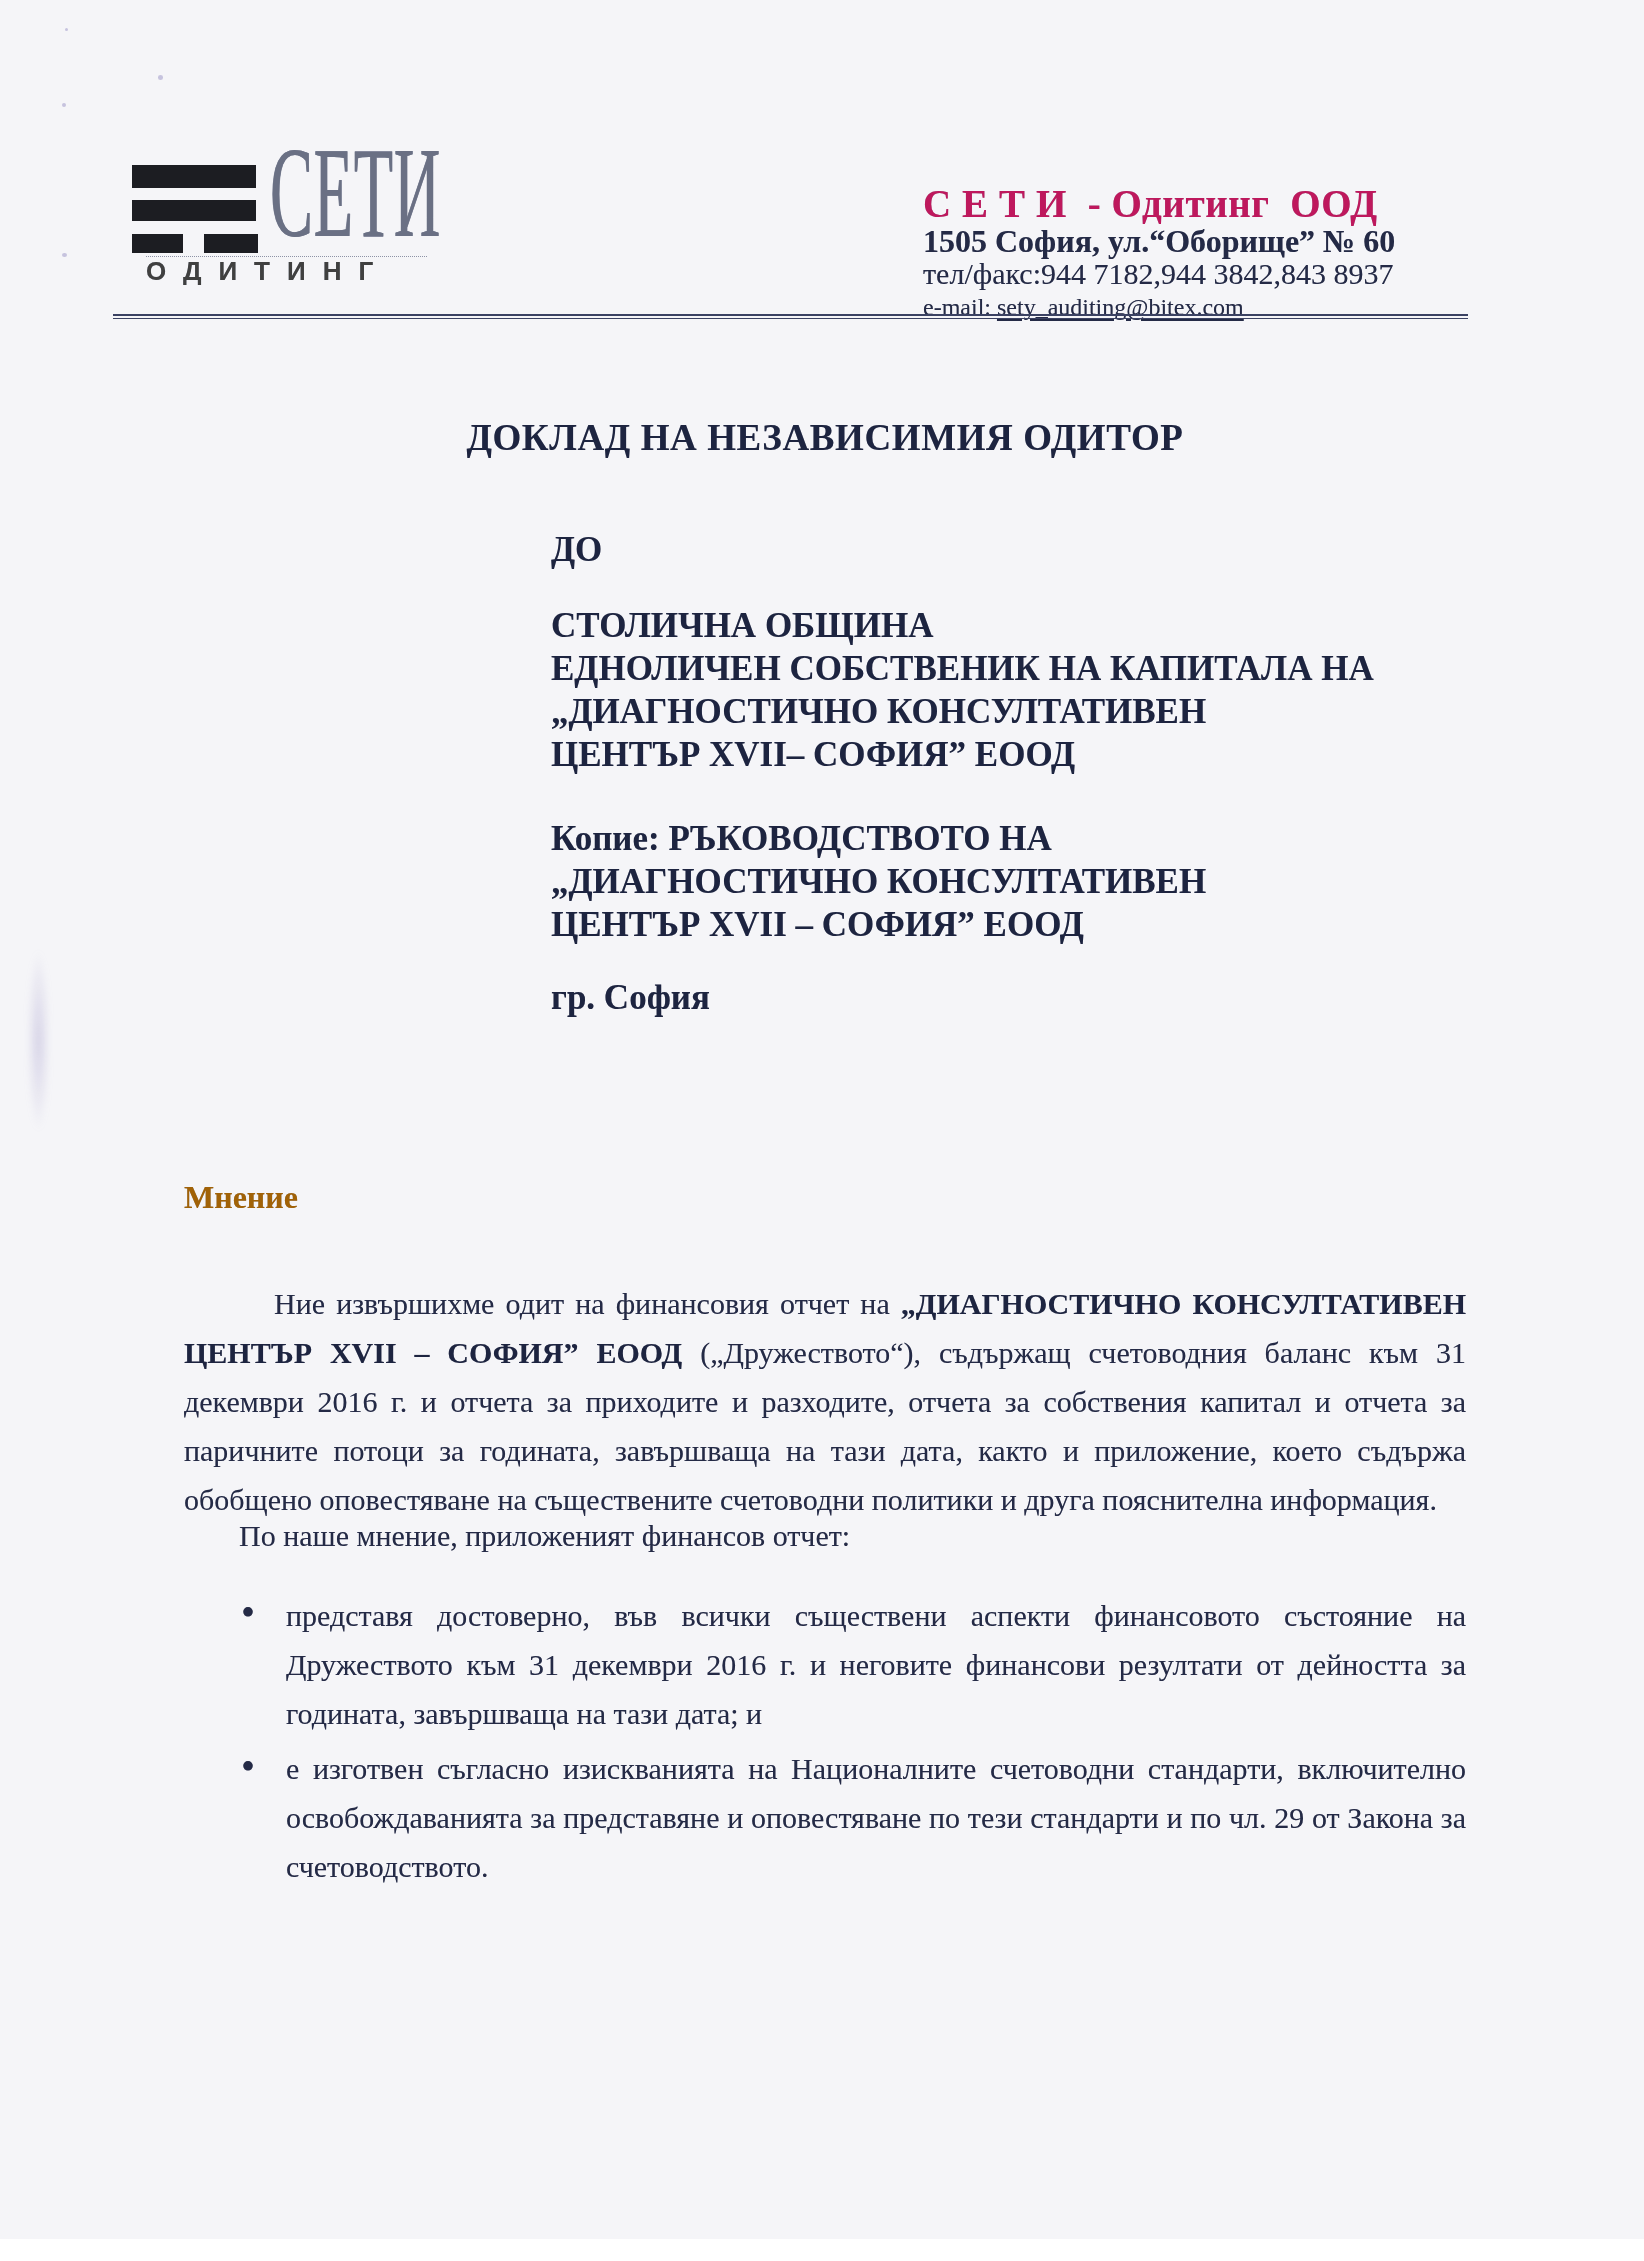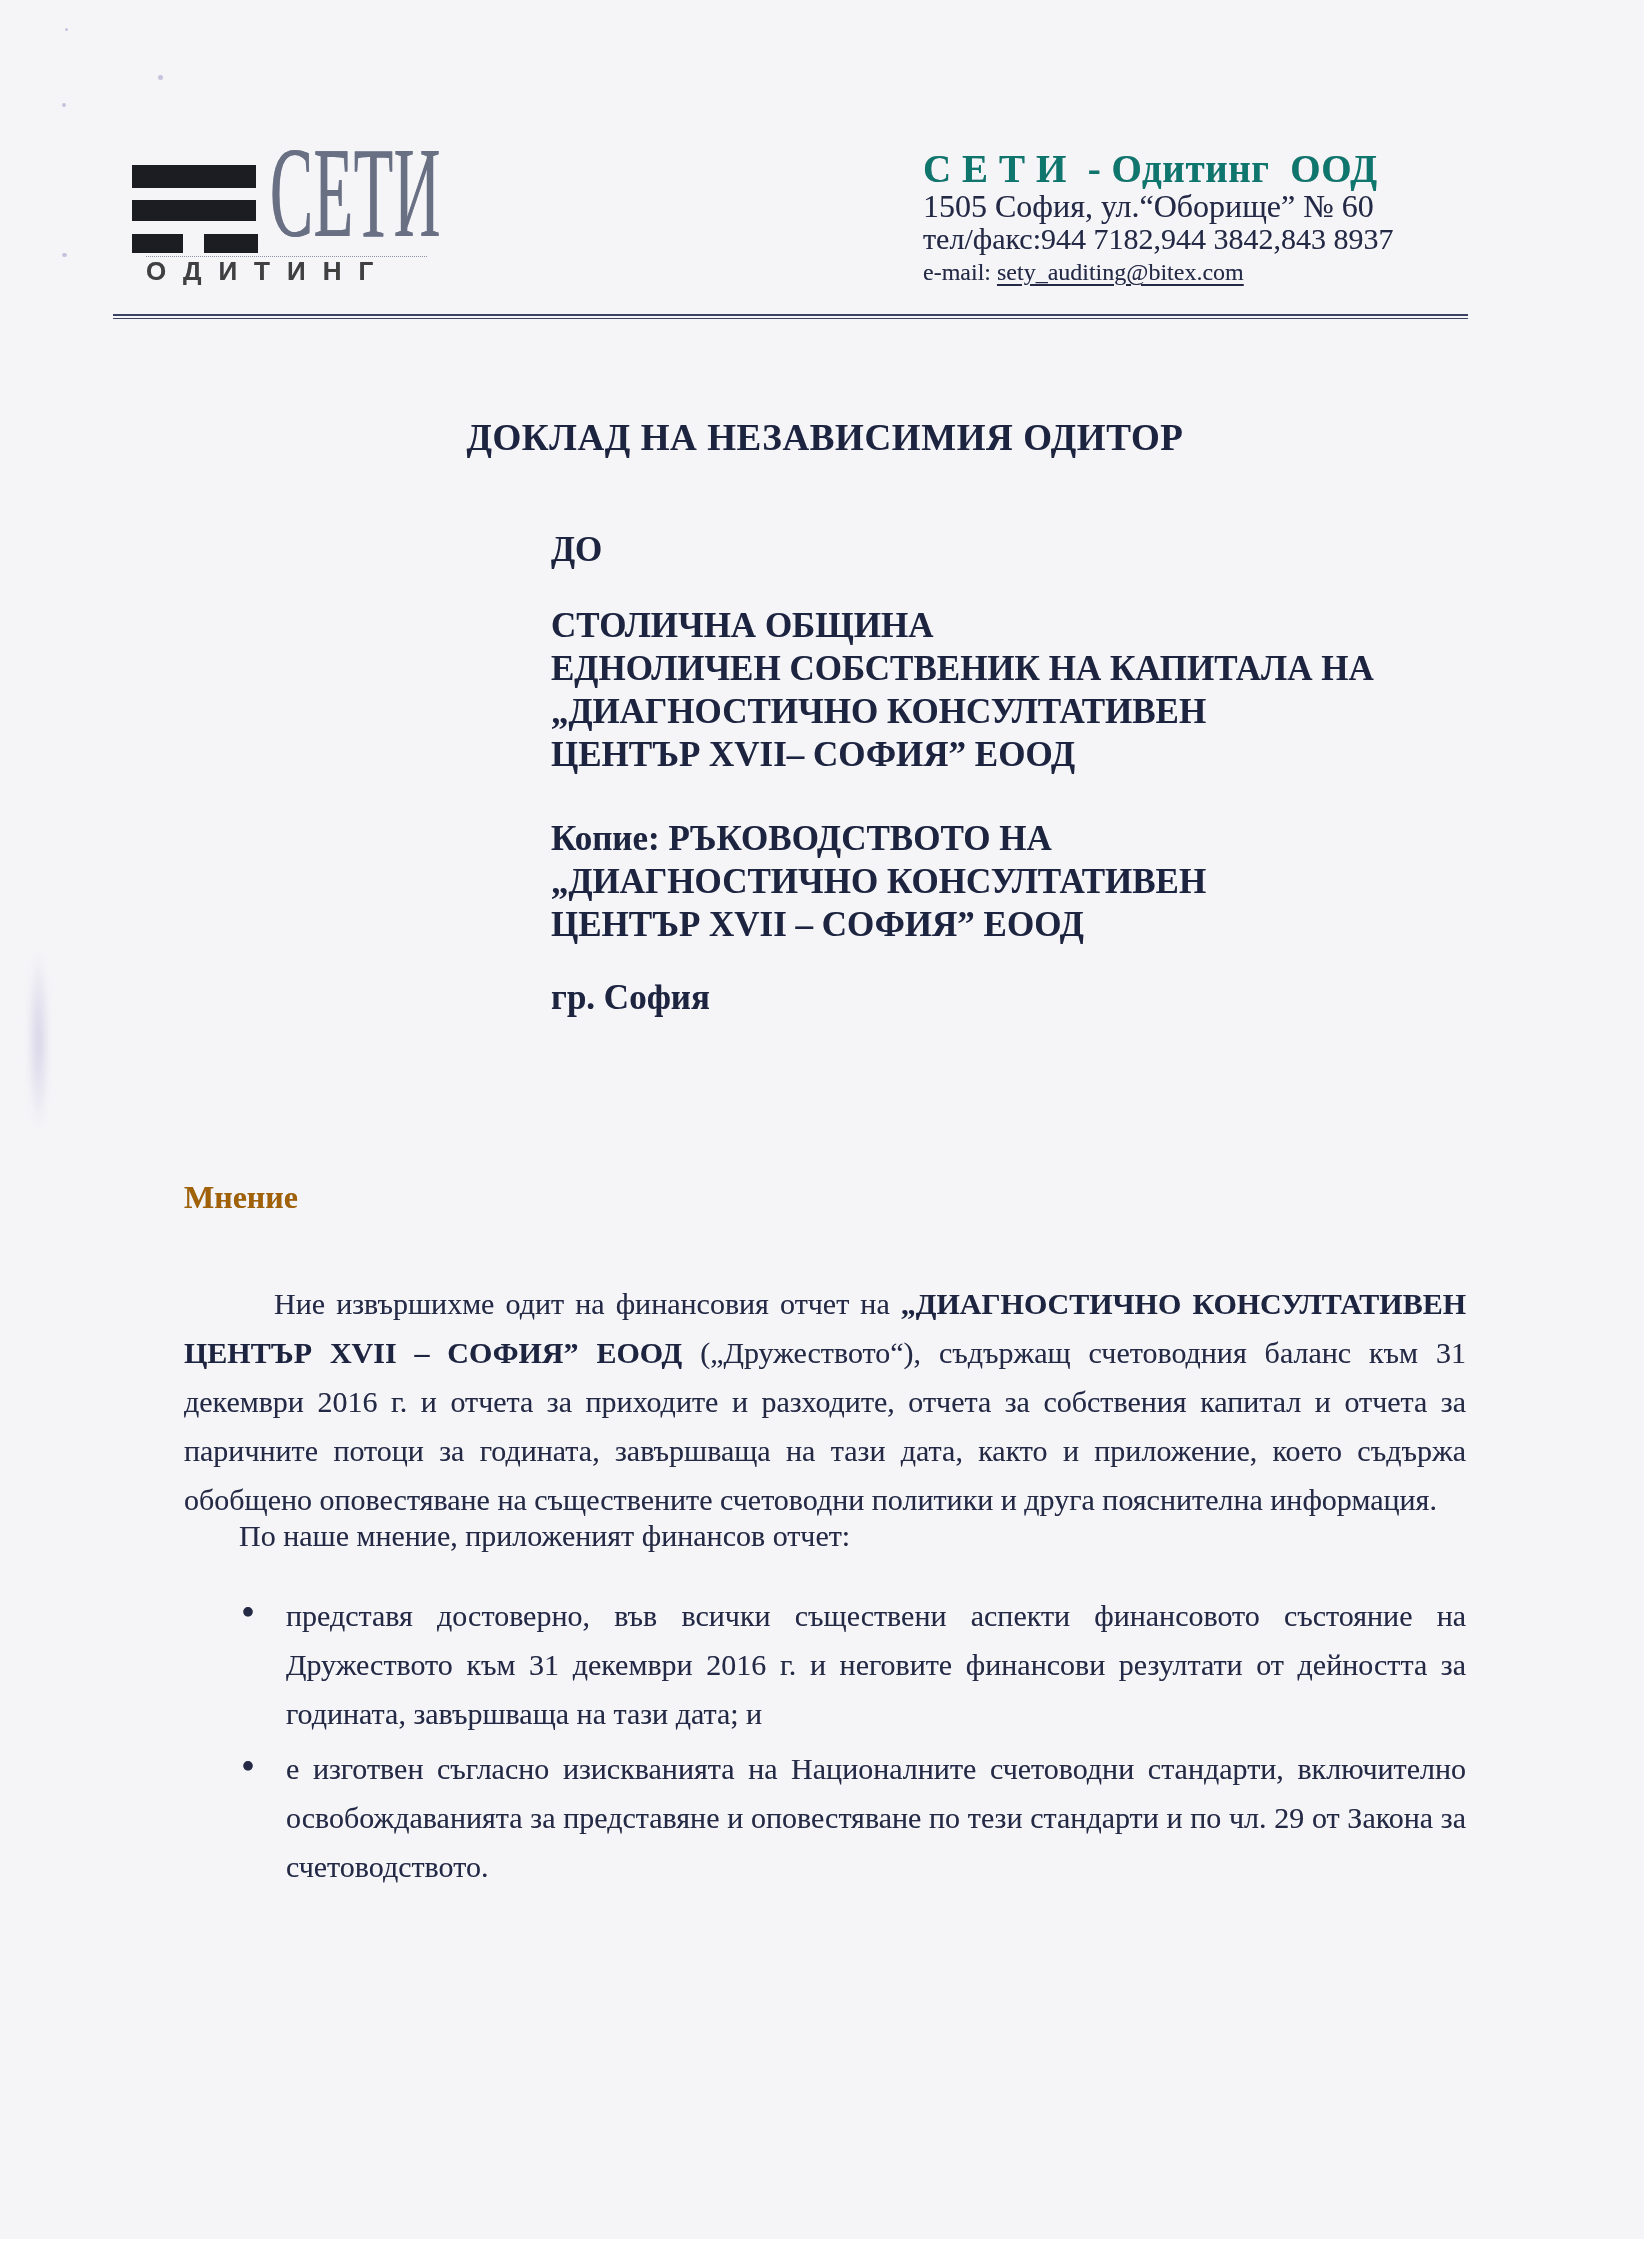--- a/index.html
+++ b/index.html
@@ -36,23 +36,23 @@
     letter-spacing: 17px; text-transform: uppercase;
     color: #404040; text-shadow: 0 0 0.6px #9aa0b2;
     border-top: 1.9px dotted #8d93a6; padding-top: 1.3px;
     white-space: pre;
   }
 
   
   .lh-right { left: 923px; top: 148px; width: 490px; }
   .lh-name {
     font-weight: 700; font-size: 39px; line-height: 41px;
-    letter-spacing: 0.6px; color: #0f766e; white-space: pre;
+    letter-spacing: 0.6px; color: #be185d; white-space: pre; margin-top: 35px;
   }
-  .lh-addr { font-size: 32px; line-height: 34px; }
+  .lh-addr { font-size: 32px; line-height: 34px; font-weight: bold; }
   .lh-phone { font-size: 30px; line-height: 32px; }
   .lh-email { font-size: 24px; line-height: 35px; }
   .lh-email .email-link { text-decoration: underline; text-underline-offset: 3.9px; }
 
   
   .rule {
     left: 113px; top: 314px; width: 1355px; height: 1.9px;
     border-top: 2.6px solid #3b4263; border-bottom: 1.9px solid #3b4263;
     background: transparent;
   }

